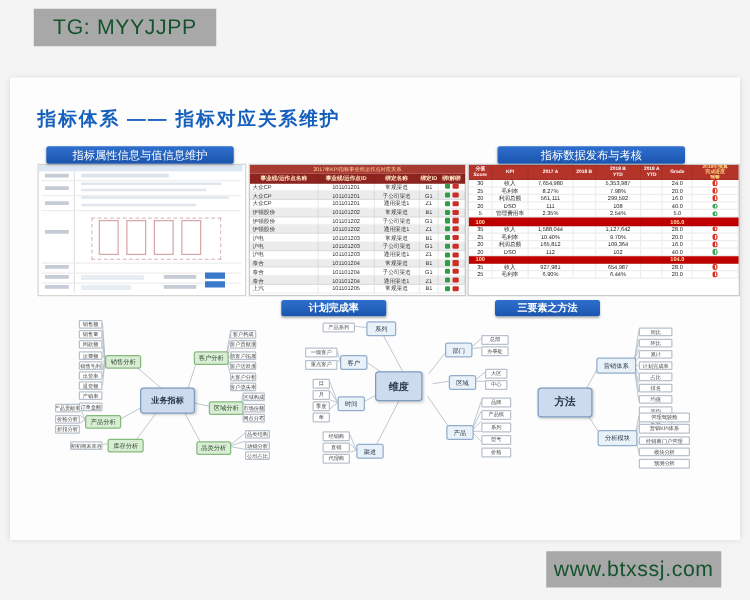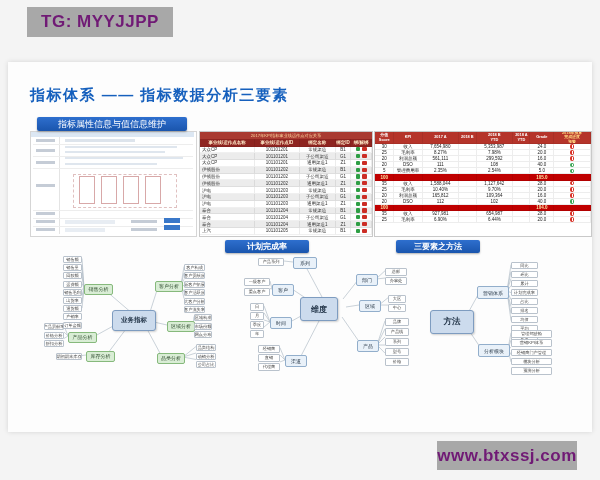--- a/index.html
+++ b/index.html
@@ -1,21 +1,21 @@
 <!DOCTYPE html>
 <html><head>
 <meta charset="utf-8">
 <style>
   html,body{margin:0;padding:0;background:#e9e9e9;}
   .canvas{position:relative;width:600px;height:480px;background:#f4f4f4;overflow:hidden;
           font-family:"Liberation Sans","DejaVu Sans",sans-serif;}
   .slide{position:absolute;left:8px;top:62px;width:584px;height:370px;background:#fdfdfd;
          box-shadow:0 0 5px rgba(0,0,0,.13);}
-  .badge{position:absolute;background:#a8a8a8;color:#701a75;display:flex;align-items:center;
-         justify-content:center;font-size:17px;letter-spacing:.5px;font-weight:bold;}
+  .badge{position:absolute;background:#a8a8a8;color:#14532d;display:flex;align-items:center;
+         justify-content:center;font-size:17px;letter-spacing:.5px;}
   #badge-tl{left:27px;top:7px;width:146px;height:30px;}
   #badge-br{left:437px;top:441px;width:140px;height:29px;}
   .page-title{position:absolute;left:30px;top:86px;font-size:15px;font-weight:bold;color:#1660bd;letter-spacing:1.5px;}
 
   .panel-banner{position:absolute;background:linear-gradient(#2e6fce,#1a55ad);color:#fff;font-weight:normal;
     display:flex;align-items:center;justify-content:center;border-radius:2px;z-index:4;
     box-shadow:0 1px 2px rgba(0,0,0,.3);white-space:nowrap;overflow:hidden;}
   .panel-body{position:absolute;background:#fff;border:1px solid #d5d5d5;z-index:2;overflow:hidden;}
 
   
@@ -65,21 +65,21 @@
   .leaf{background:#fff;border:.5px solid #b9c2cc;border-radius:1px;font-size:4.2px;color:#444;
      display:flex;align-items:center;justify-content:center;overflow:hidden;white-space:nowrap;}
   svg.conn{position:absolute;left:0;top:0;z-index:1;pointer-events:none;}
 </style>
 </head>
 <body>
 
 <div class="canvas">
   <div class="badge" id="badge-tl">TG: MYYJJPP</div>
   <div class="slide"></div>
-  <div class="page-title">指标体系 —— 指标数据分析三要素</div>
+  <div class="page-title">指标体系 —— 指标对应关系维护</div>
 
   <svg class="conn" id="conn" width="600" height="480">
       <line x1="84" y1="288" x2="82" y2="258.5" stroke="#b3bfc9" stroke-width="0.7"></line>
       <line x1="84" y1="288" x2="82" y2="264.7" stroke="#b3bfc9" stroke-width="0.7"></line>
       <line x1="84" y1="288" x2="82" y2="270.9" stroke="#b3bfc9" stroke-width="0.7"></line>
       <line x1="84" y1="288" x2="82" y2="277.1" stroke="#b3bfc9" stroke-width="0.7"></line>
       <line x1="84" y1="288" x2="82" y2="283.3" stroke="#b3bfc9" stroke-width="0.7"></line>
       <line x1="84" y1="288" x2="82" y2="289.5" stroke="#b3bfc9" stroke-width="0.7"></line>
       <line x1="84" y1="288" x2="82" y2="295.7" stroke="#b3bfc9" stroke-width="0.7"></line>
       <line x1="84" y1="288" x2="82" y2="301.9" stroke="#b3bfc9" stroke-width="0.7"></line>
@@ -319,20 +319,21 @@
         <div class="mt-cell">101101205</div>
         <div class="mt-cell">常规渠道</div>
         <div class="mt-cell">B1</div>
         <div class="mt-cell">
           <div class="btn bind"></div>
           <div class="btn unbind"></div>
         </div>
       </div>
     </div>
 
+  <div class="panel-banner" style="left:398px;top:117px;width:150px;height:14px;font-size:9px;">指标数据发布与考核</div>
   <div class="pt" id="pub-table">
       <div class="pt-row head">
         <div class="pt-cell">分值
 Score</div>
         <div class="pt-cell">KPI</div>
         <div class="pt-cell">2017 A</div>
         <div class="pt-cell">2018 B</div>
         <div class="pt-cell">2018 B
 YTD</div>
         <div class="pt-cell">2018 A

